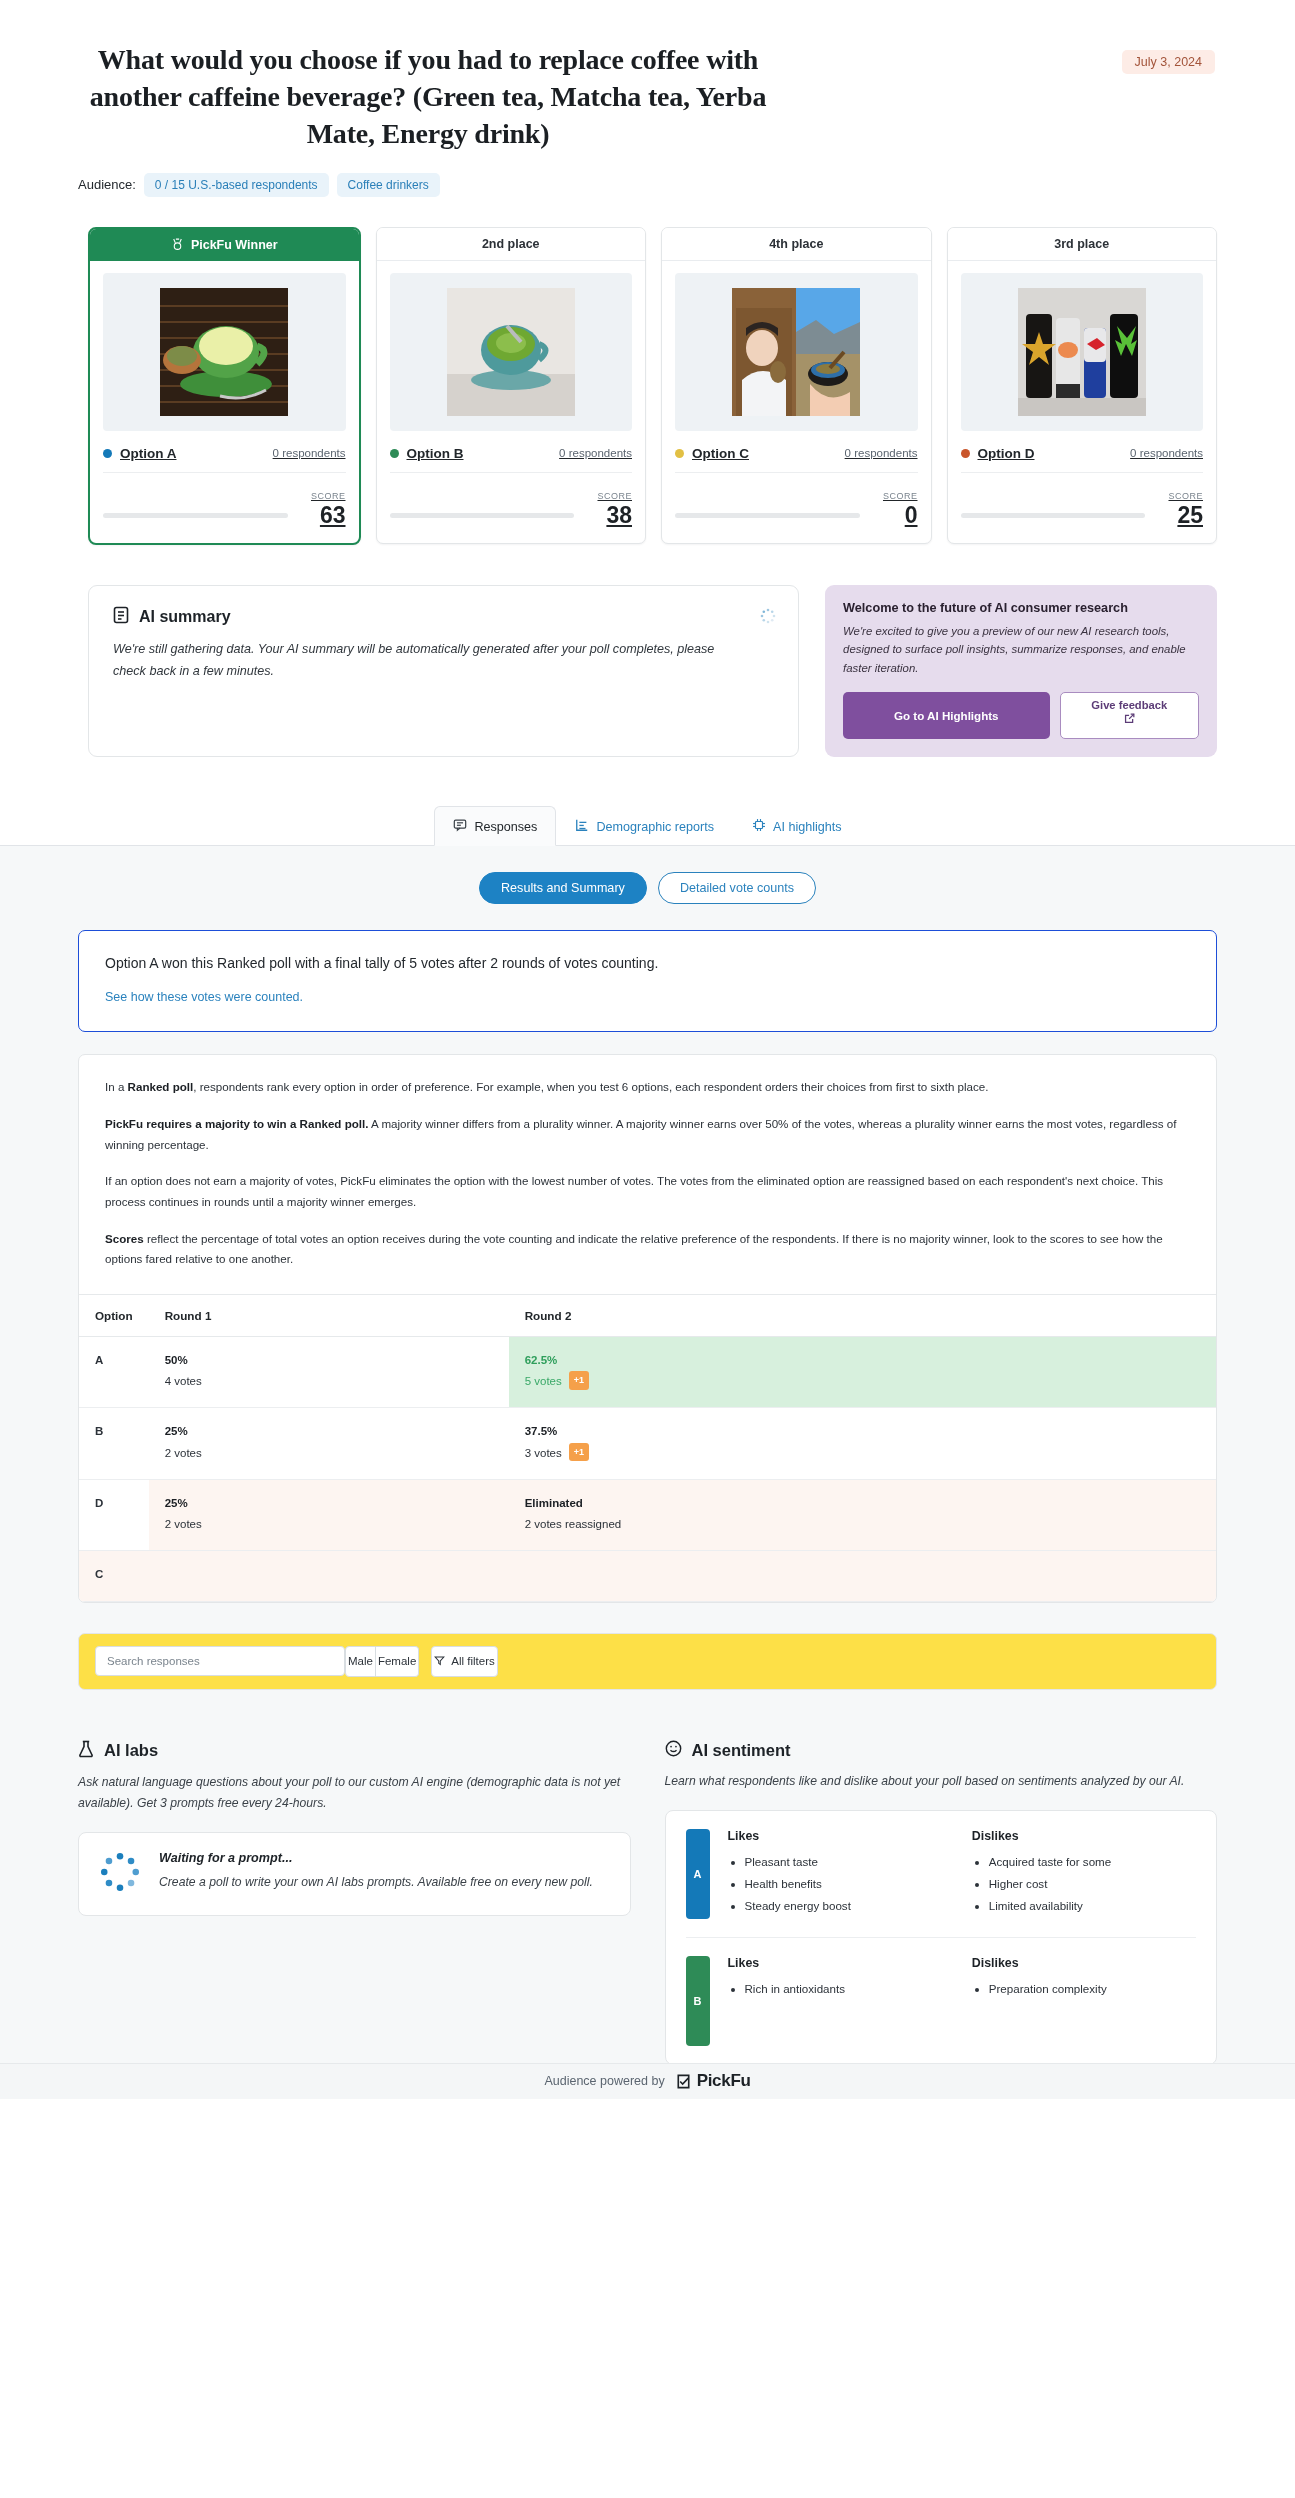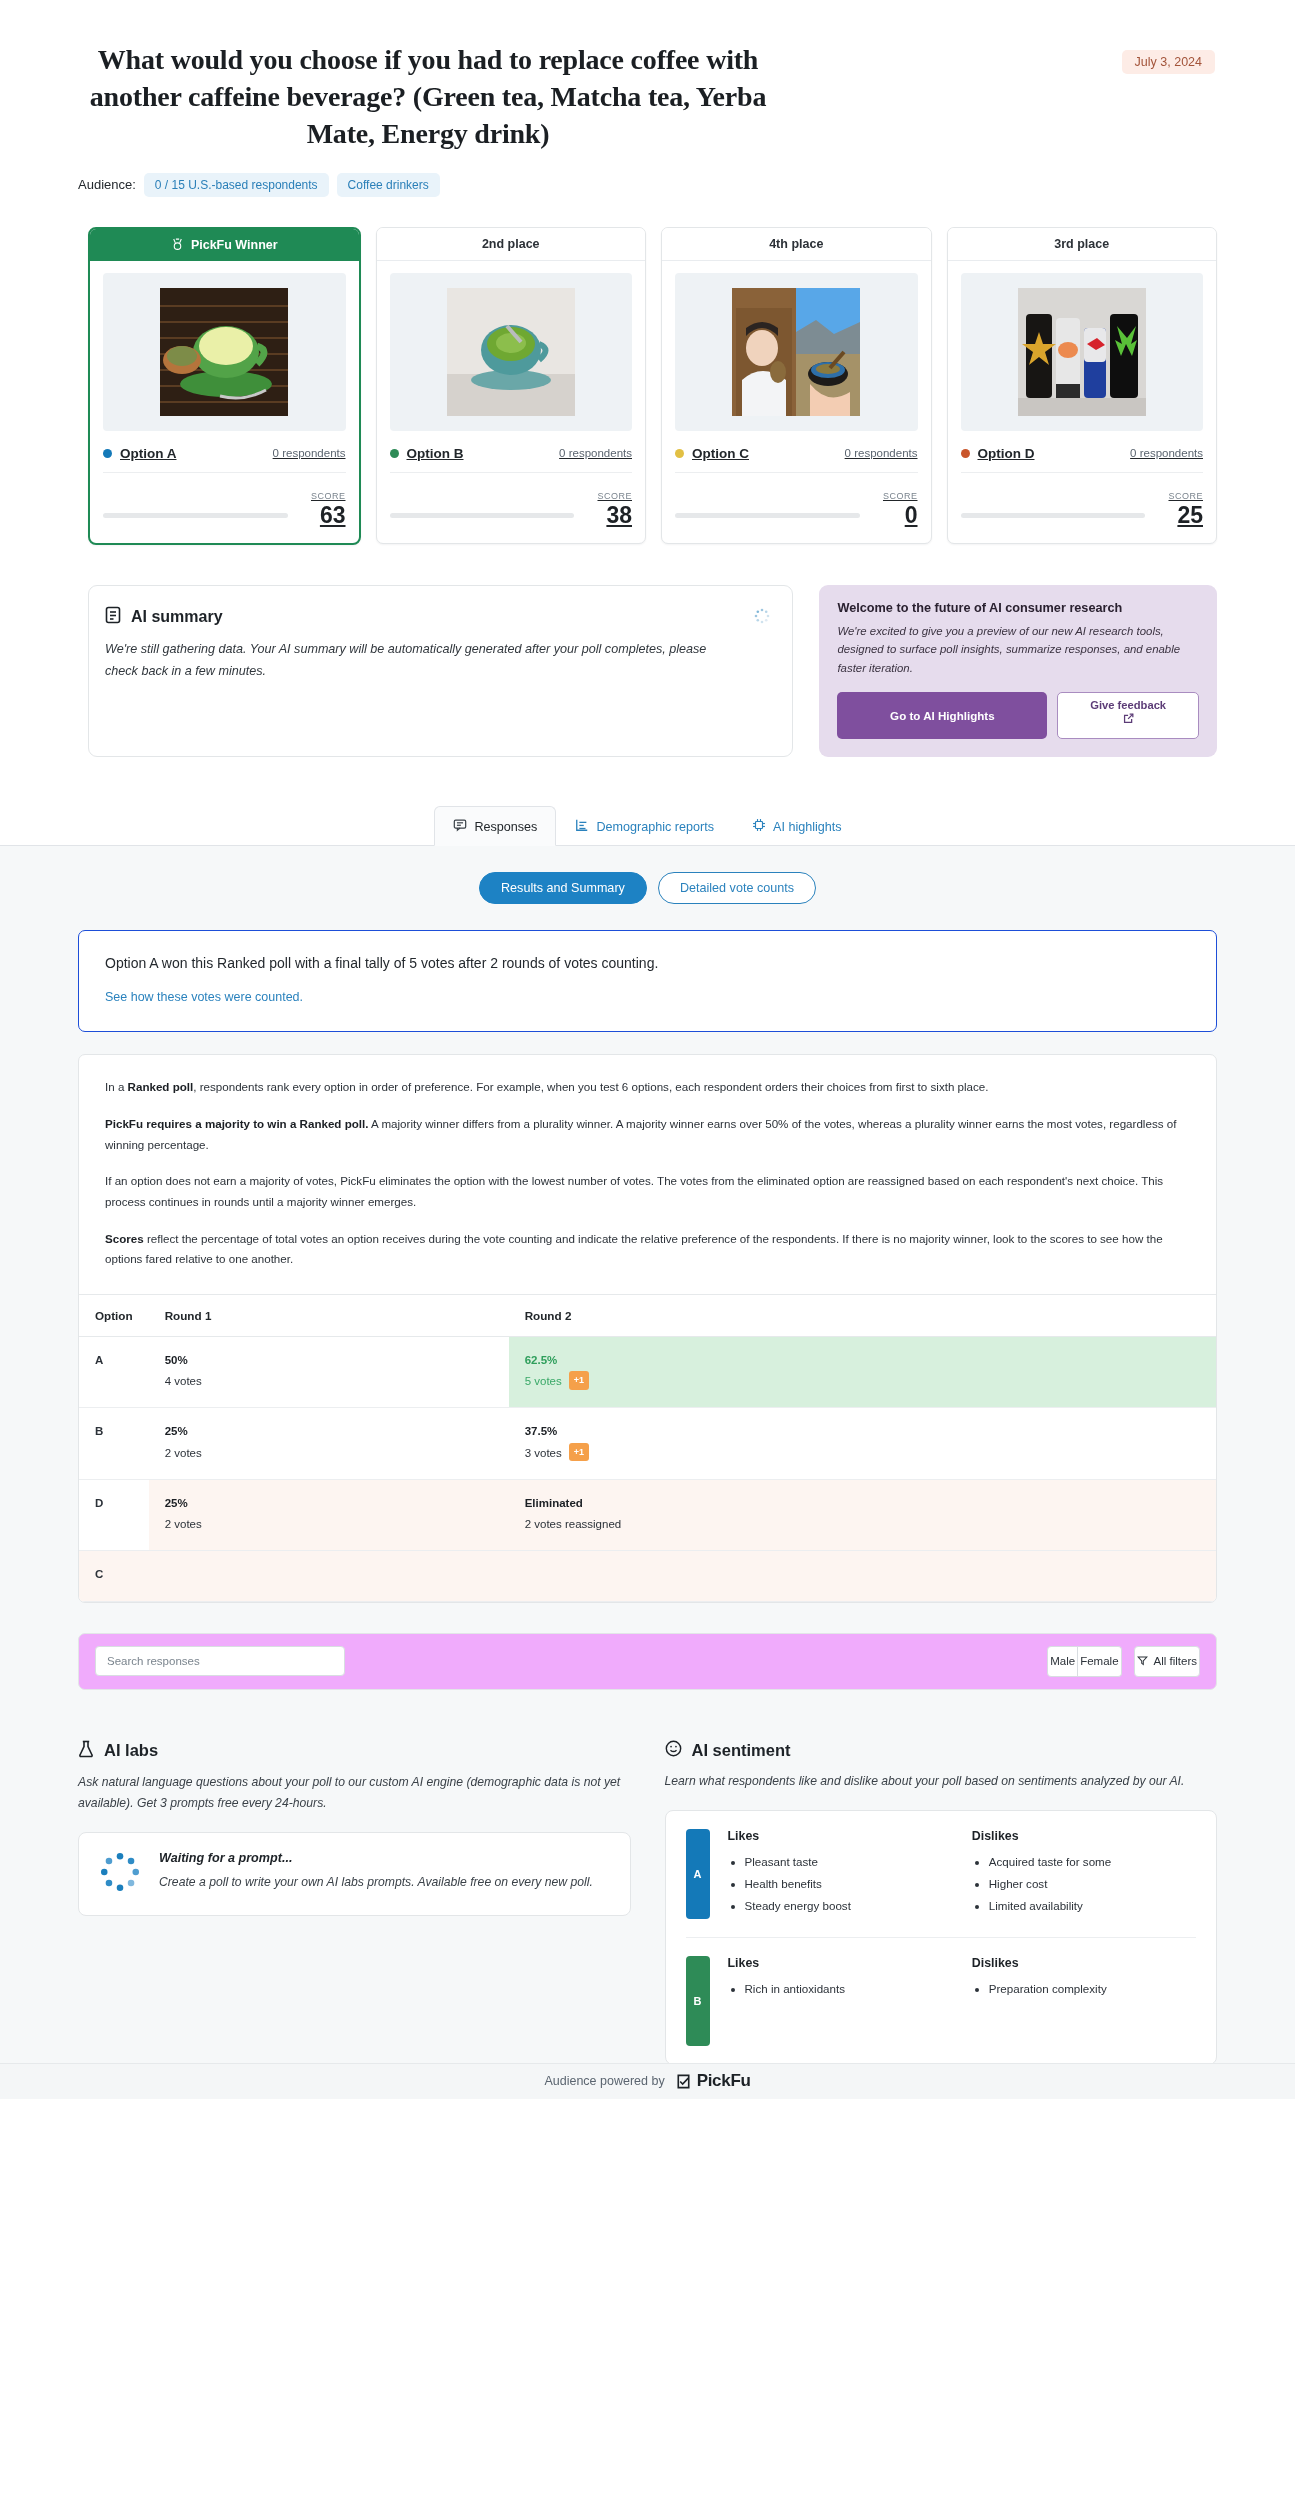--- a/index.html
+++ b/index.html
@@ -122,21 +122,21 @@
     font-size: 9px; letter-spacing: .5px; color: #7a848e; font-weight: 400;
   }
   .score-val { font-size: 23px; font-weight: 700; color: #1e2226; line-height: 1.05; }
 
   
   .ai-row { display: flex; gap: 26px; padding: 40px 78px 0 88px; align-items: stretch; }
   .ai-summary {
     flex: 1.95;
     border: 1px solid #e3e6e8;
     border-radius: 9px;
-    padding: 20px 16px 26px;
+    padding: 20px 24px 26px;
     background: #fff;
     position: relative;
     min-height: 128px;
   }
   .ai-sum-head { display: flex; align-items: center; gap: 10px; }
   .ai-sum-title { font-size: 16px; font-weight: 700; color: #1d2227; }
   .ai-sum-text {
     font-size: 12.6px; font-style: italic; color: #31373d;
     line-height: 1.72; margin-top: 11px; max-width: 620px;
   }
@@ -282,25 +282,25 @@
     font-size: 9px;
     font-weight: 700;
     border-radius: 3px;
     padding: 1px 5px;
     margin-left: 7px;
     vertical-align: 2px;
   }
 
   .filters {
     margin: 30px 78px 8px 78px;
-    background: #f0abfc;
+    background: #fde047;
     border: 1px solid #e3e6e8;
     border-radius: 7px;
     padding: 12px 16px;
-    display: flex; align-items: center; justify-content: space-between;
+    display: flex; align-items: center; 
   }
   .search-input {
     width: 250px;
     border: 1px solid #d8dde1;
     border-radius: 4px;
     padding: 8px 11px;
     font-size: 11.5px;
     font-family: inherit;
     color: #2c3239;
     background: #fff;

